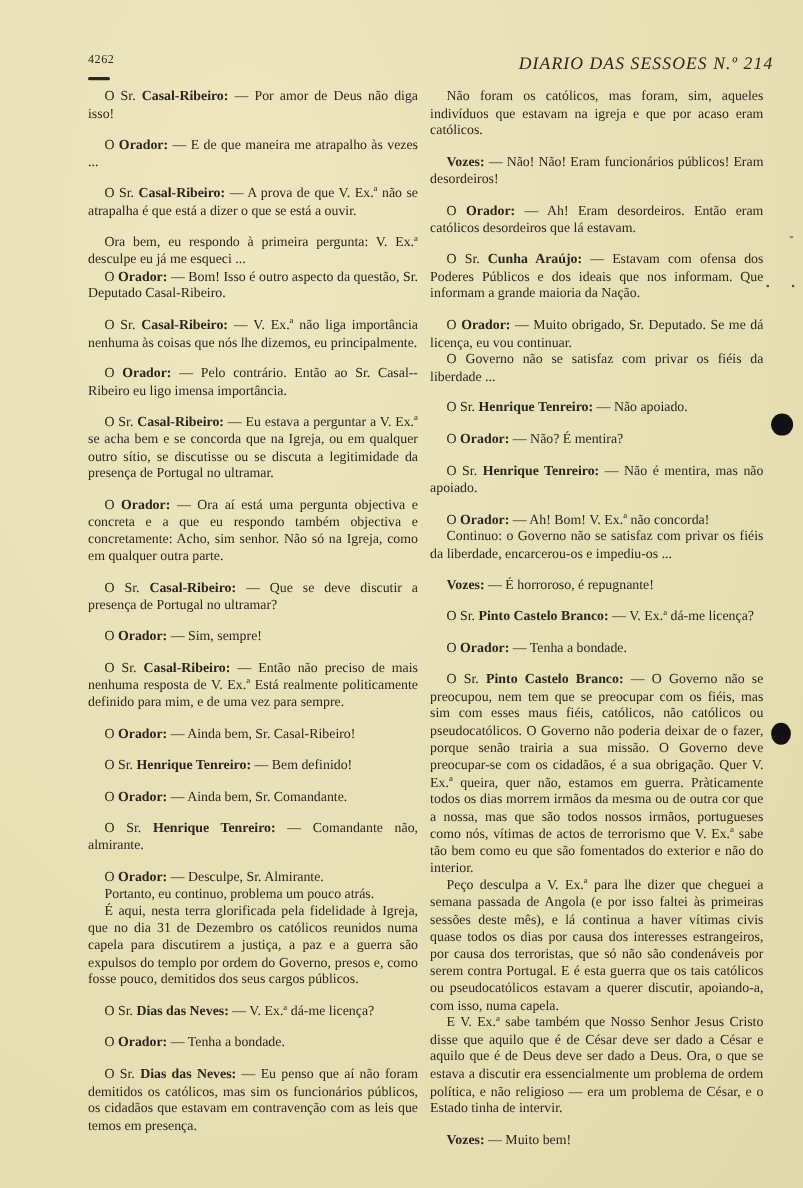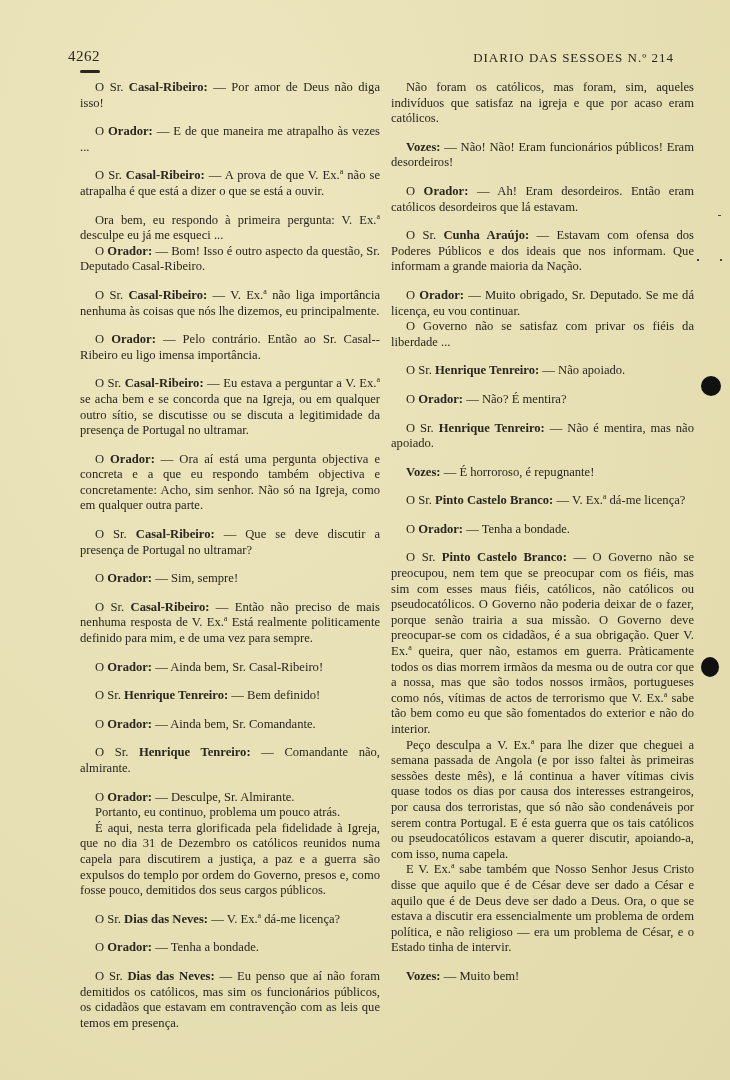--- a/index.html
+++ b/index.html
@@ -5,30 +5,30 @@
   html, body { margin: 0; padding: 0; }
   body {
     width: 730px; height: 1080px; overflow: hidden;
     background: #e9e2b8;
     background-image: radial-gradient(ellipse at 30% 20%, #ede6bf 0%, #e6dfb3 60%, #e1d9ab 100%);
     font-family: "Liberation Serif", "DejaVu Serif", serif;
     color: #2a2620;
     position: relative;
   }
   .page-number {
-    position: absolute; left: 68px; top: 48px;
-    font-size: 15px; letter-spacing: 0.5px; text-align: right;
+    position: absolute; left: 80px; top: 48px;
+    font-size: 11px; letter-spacing: 0.5px; text-align: right;
   }
   .page-number-rule {
     position: absolute; left: 80px; top: 70px; width: 20px; height: 3px;
     background: #2a2620; border-radius: 2px;
   }
   .running-head {
-    position: absolute; right: 56px; top: 50px;
-    font-size: 13px; letter-spacing: 1px;
+    position: absolute; right: 27px; top: 50px;
+    font-style: italic; font-size: 16px; letter-spacing: 1px;
   }
   .column {
     position: absolute; top: 80px; width: 300px;
     font-size: 12.6px; line-height: 15.6px;
     text-align: justify; hyphens: manual;
   }
   .col-left { left: 80px; }
   .col-right { left: 391px; width: 303px; }
   .entry { margin: 0 0 13px 0; }
   .entry p { margin: 0; text-indent: 15px; }
@@ -103,21 +103,21 @@
     </div>
     <div class="entry">
       <p><span>O </span><span class="speaker">Orador:</span> <span>— Tenha a bondade.</span></p>
     </div>
     <div class="entry">
       <p><span>O Sr. </span><span class="speaker">Dias das Neves:</span> <span>— Eu penso que aí não foram demitidos os católicos, mas sim os funcionários públicos, os cidadãos que estavam em contravenção com as leis que temos em presença.</span></p>
     </div>
   </div>
 <div class="column col-right" id="col-right">
     <div class="entry">
-      <p><span>Não foram os católicos, mas foram, sim, aqueles indivíduos que satisfaz na igreja e que por acaso eram católicos.</span></p>
+      <p><span>Não foram os católicos, mas foram, sim, aqueles indivíduos que estavam na igreja e que por acaso eram católicos.</span></p>
     </div>
     <div class="entry">
       <p><span class="speaker">Vozes:</span> <span>— Não! Não! Eram funcionários públicos! Eram desordeiros!</span></p>
     </div>
     <div class="entry">
       <p><span>O </span><span class="speaker">Orador:</span> <span>— Ah! Eram desordeiros. Então eram católicos desordeiros que lá estavam.</span></p>
     </div>
     <div class="entry">
       <p><span>O Sr. </span><span class="speaker">Cunha Araújo:</span> <span>— Estavam com ofensa dos Poderes Públicos e dos ideais que nos informam. Que informam a grande maioria da Nação.</span></p>
     </div>
@@ -126,20 +126,24 @@
       <p><span>O Governo não se satisfaz com privar os fiéis da liberdade ...</span></p>
     </div>
     <div class="entry">
       <p><span>O Sr. </span><span class="speaker">Henrique Tenreiro:</span> <span>— Não apoiado.</span></p>
     </div>
     <div class="entry">
       <p><span>O </span><span class="speaker">Orador:</span> <span>— Não? É mentira?</span></p>
     </div>
     <div class="entry">
       <p><span>O Sr. </span><span class="speaker">Henrique Tenreiro:</span> <span>— Não é mentira, mas não apoiado.</span></p>
+    </div>
+    <div class="entry">
+      <p><span>O </span><span class="speaker">Orador:</span> <span>— Ah! Bom! V. Ex.<span class="sup">a</span> não concorda!</span></p>
+      <p><span>Continuo: o Governo não se satisfaz com privar os fiéis da liberdade, encarcerou-os e impediu-os ...</span></p>
     </div>
     <div class="entry">
       <p><span class="speaker">Vozes:</span> <span>— É horroroso, é repugnante!</span></p>
     </div>
     <div class="entry">
       <p><span>O Sr. </span><span class="speaker">Pinto Castelo Branco:</span> <span>— V. Ex.<span class="sup">a</span> dá-me licença?</span></p>
     </div>
     <div class="entry">
       <p><span>O </span><span class="speaker">Orador:</span> <span>— Tenha a bondade.</span></p>
     </div>

